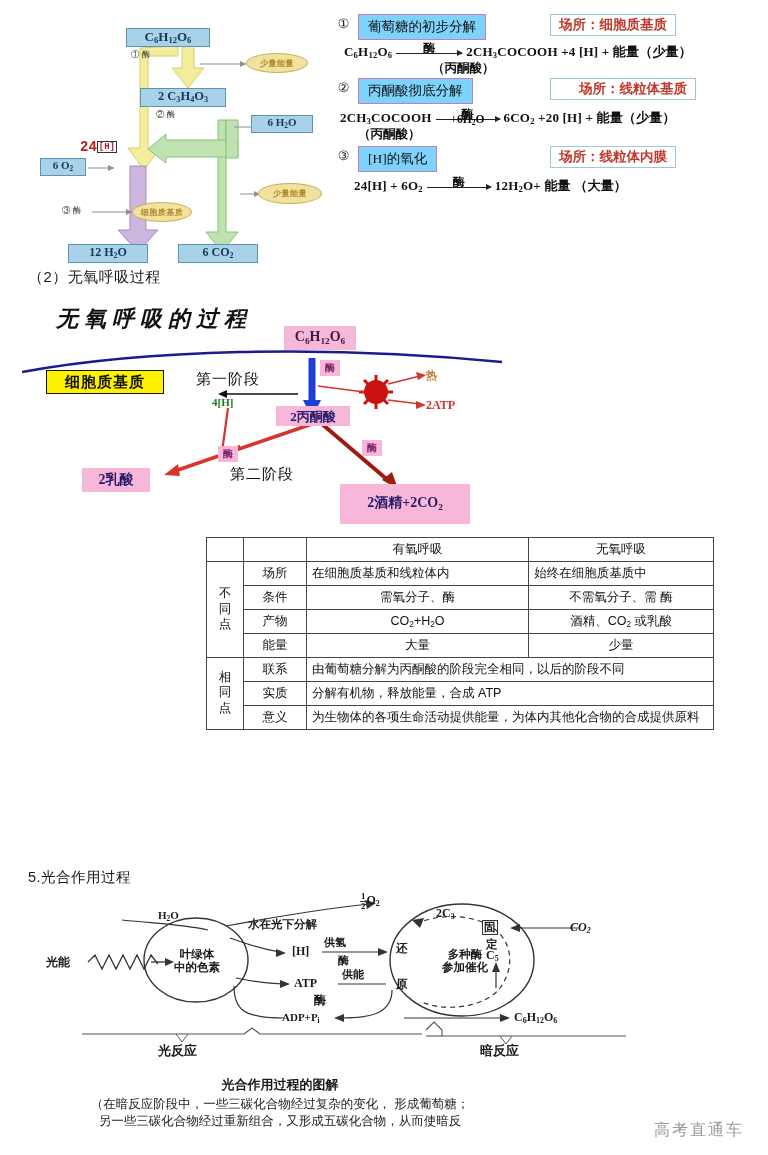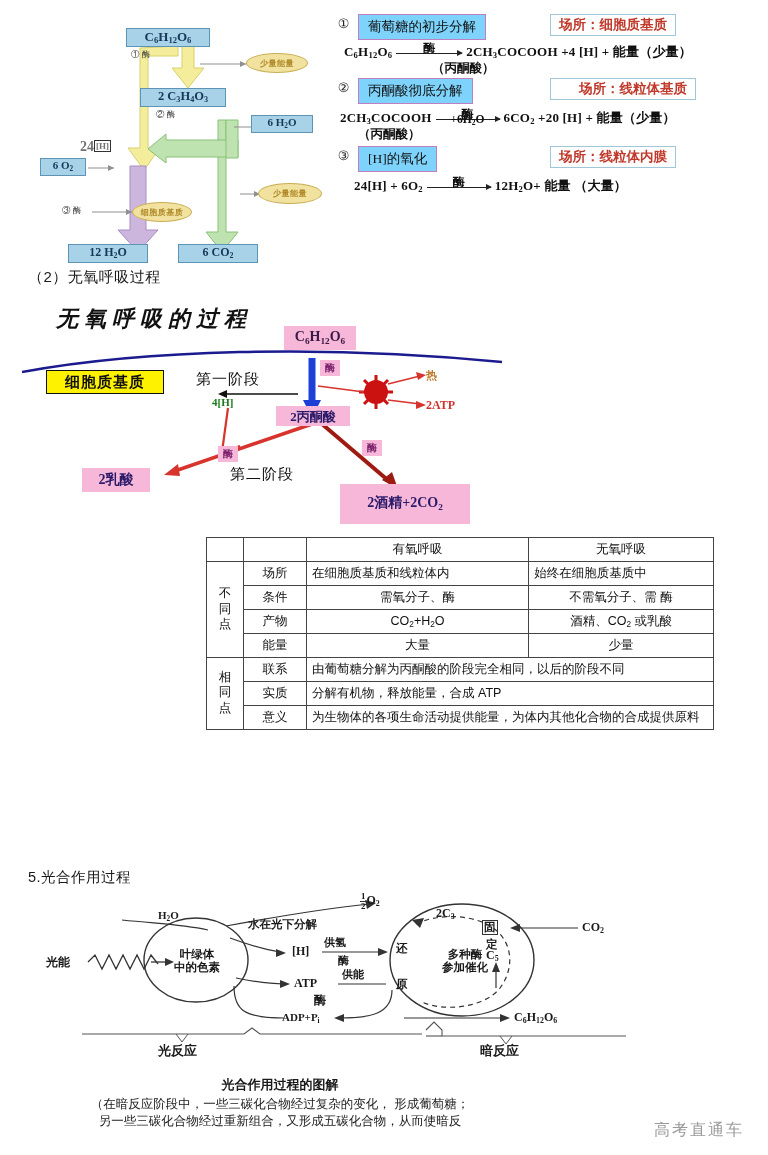--- a/index.html
+++ b/index.html
@@ -157,21 +157,21 @@
   <div class="enzlab" style="left:108px;top:101px;">② 酶</div>
 
   <div class="chem-box" style="left:203px;top:107px;width:62px;height:18px;font-size:11px;">
     <span>6 H<sub>2</sub>O</span>
   </div>
 
   <div class="chem-box" style="left:-8px;top:150px;width:46px;height:18px;font-size:11px;">
     <span>6 O<sub>2</sub></span>
   </div>
 
-  <div class="abs" style="left:32px;top:131px;font-size:14px;font-weight:bold;color:#737373;">
+  <div class="abs" style="left:32px;top:131px;font-size:14px;font-weight:bold;color:#b91c1c;font-family:Liberation Mono, monospace;">
     24<span style="display:inline-block;border:1px solid #333;font-size:9px;padding:0 1px;vertical-align:2px;">[H]</span>
   </div>
 
   <div class="enzlab" style="left:14px;top:197px;">③ 酶</div>
 
   <div class="oval" style="left:198px;top:45px;width:62px;height:20px;">少量能量</div>
 
   <div class="oval" style="left:210px;top:175px;width:64px;height:21px;">少量能量</div>
 
   <div class="oval" style="left:84px;top:194px;width:60px;height:20px;">细胞质基质</div>
@@ -469,21 +469,21 @@
   <div class="pcn" style="left:366px;top:52px;">还</div>
 
   <div class="pcn" style="left:366px;top:88px;">原</div>
 
   <div class="pcn" style="left:398px;top:58px;width:74px;">多种酶<br>参加催化</div>
 
   <div class="ptext" style="left:406px;top:16px;font-size:12px;">2C<sub>3</sub></div>
 
   <div class="ptext" style="left:456px;top:58px;font-size:12px;">C<sub>5</sub></div>
 
-  <div class="ptext" style="left:552px;top:30px;font-size:12px;">CO<sub>2</sub></div>
+  <div class="ptext" style="left:540px;top:30px;font-size:12px;font-style:italic;">CO<sub>2</sub></div>
 
   <div class="pcn" style="left:452px;top:30px;border:1px solid #333;padding:0 1px;">固</div>
 
   <div class="pcn" style="left:456px;top:48px;">定</div>
 
   <div class="ptext" style="left:484px;top:120px;font-size:12px;">C<sub>6</sub>H<sub>12</sub>O<sub>6</sub></div>
 
   <div class="pcn" style="left:128px;top:154px;font-size:13px;">光反应</div>
 
   <div class="pcn" style="left:450px;top:154px;font-size:13px;">暗反应</div>

